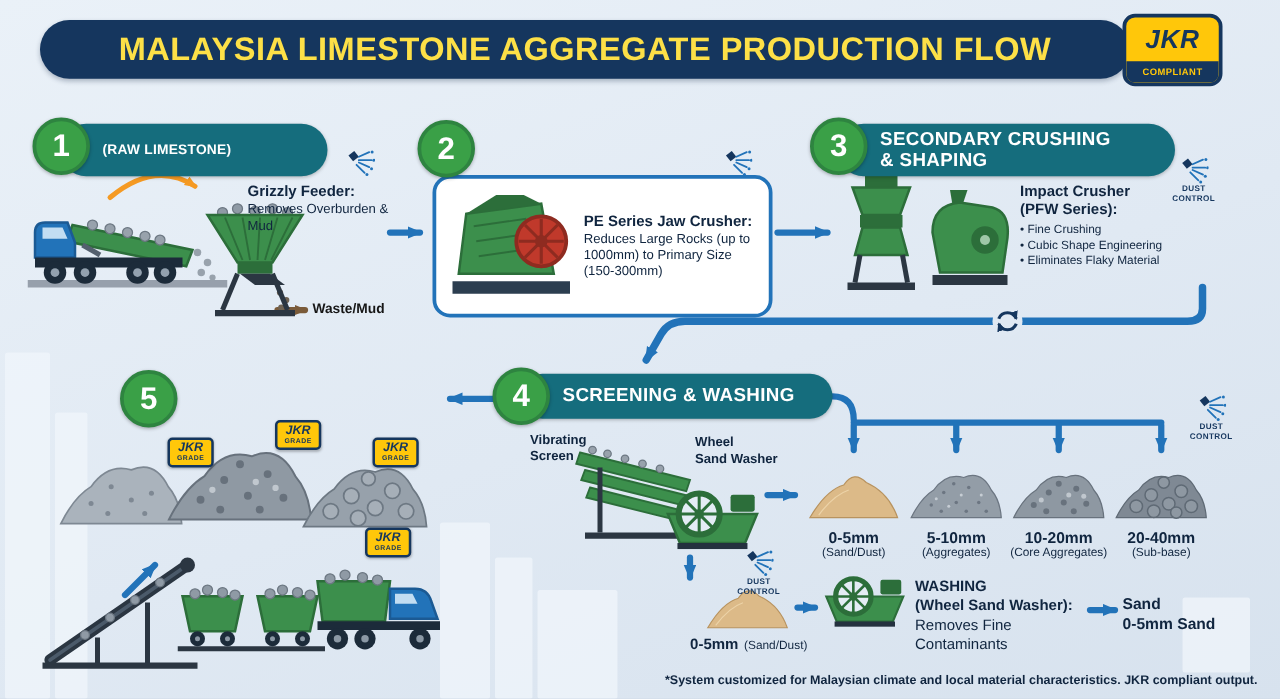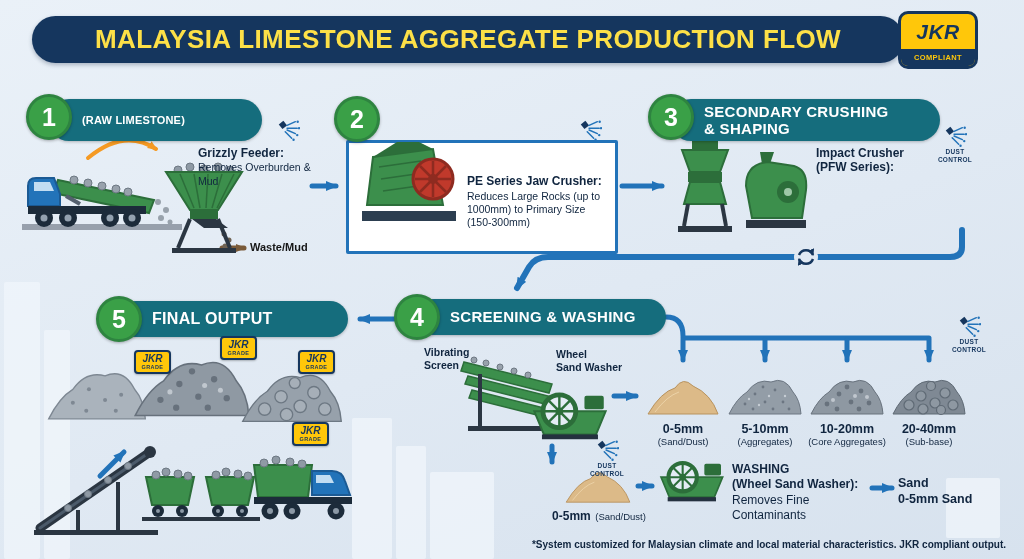--- a/index.html
+++ b/index.html
@@ -17,21 +17,21 @@
 .step-circle{position:absolute;width:46px;height:46px;border-radius:50%;background:#3aa047;border:3px solid #2e8440;color:#fff;font-size:25px;font-weight:bold;display:flex;align-items:center;justify-content:center;z-index:4;box-shadow:0 1px 3px rgba(0,0,0,.3)}
 .step-pill{position:absolute;background:#156d7d;border-radius:22px;color:#fff;display:flex;flex-direction:column;justify-content:center;padding-left:34px;z-index:3;box-shadow:0 1px 3px rgba(0,0,0,.25)}
 .pl1{font-size:15px;font-weight:bold;letter-spacing:.3px;line-height:1.15;white-space:nowrap}
 .pl2{font-size:11px;font-weight:bold;letter-spacing:.2px;line-height:1.15;white-space:nowrap}
 .cap-title{font-weight:bold;font-size:12px;line-height:1.2}
 .cap-body{font-size:10.5px;line-height:1.25;margin-top:1px}
 .bullet{font-size:9.5px;line-height:1.35}
 .bullet::before{content:"• "}
 .dust{position:absolute;z-index:3;width:50px;display:flex;flex-direction:column;align-items:center;color:#15365e;font-weight:bold;font-size:6.5px;letter-spacing:.3px;line-height:1.3;text-align:center}
 .spray{width:24px;height:24px}
-.box2{position:absolute;background:#fff;border:3px solid #2273b9;border-radius:2px;z-index:2;display:flex;align-items:flex-end;padding:22px 8px}
+.box2{position:absolute;background:#fff;border:3px solid #2273b9;border-radius:14px;z-index:2;display:flex;align-items:center;padding:22px 8px}
 .pile-col{position:absolute;width:82px;text-align:center;z-index:2}
 .pile-size{font-size:12.5px;font-weight:bold;margin-top:2px}
 .pile-name{font-size:9.5px}
 .grade{position:absolute;width:37px;background:#ffc70a;border:2px solid #15365e;border-radius:4px;z-index:4;text-align:center;line-height:1.05;padding:2px 0;box-shadow:0 1px 2px rgba(0,0,0,.25)}
 .grade .g1{font-size:10px;font-weight:bold;font-style:italic;color:#15365e;display:block}
 .grade .g2{font-size:5.5px;font-weight:bold;color:#15365e;letter-spacing:.4px;display:block}
 .mlabel{position:absolute;z-index:3;font-size:10.5px;font-weight:bold;line-height:1.2}
 .footer{position:absolute;left:400px;top:539px;width:606px;text-align:right;font-size:10px;font-weight:bold;color:#10253f;z-index:2}
 .washtext .wt1{font-size:12px;font-weight:bold;line-height:1.25}
 .washtext .wt2{font-size:12px;line-height:1.25;margin-top:1px}
@@ -262,20 +262,25 @@
   <svg class="abs z2" style="left:740px;top:150px" width="74" height="86" viewBox="0 0 74 86">
     <polygon points="20,2 34,2 30,14 22,14" fill="#2c6e3a"></polygon>
     <path d="M6,36 Q6,14 28,12 L54,16 Q68,20 66,40 L62,68 L12,68 Z" fill="#3c8f4c" stroke="#2c6e3a" stroke-width="2"></path>
     <circle cx="48" cy="42" r="11" fill="#2c6e3a"></circle>
     <circle cx="48" cy="42" r="4" fill="#9fc7a8"></circle>
     <rect x="6" y="70" width="60" height="8" fill="#2b3642"></rect>
   </svg>
   <div class="abs z2" style="left:816px;top:146px;width:122px">
     <div class="cap-title">Impact Crusher</div>
     <div class="cap-title">(PFW Series):</div>
+    <div style="margin-top:3px">
+      <div class="bullet">Fine Crushing</div>
+      <div class="bullet">Cubic Shape Engineering</div>
+      <div class="bullet">Eliminates Flaky Material</div>
+    </div>
   </div>
 
   <div class="step-circle" style="left:394px;top:294px">4</div>
   <div class="step-pill" style="left:416px;top:299px;width:250px;height:36px">
     <span class="pl1">SCREENING &amp; WASHING</span>
   </div>
   <div class="dust" style="left:944px;top:314px">
     <svg class="spray">
         <use href="#sym-spray"></use>
       </svg>
@@ -404,23 +409,20 @@
     <div class="wt1">WASHING</div>
     <div class="wt1">(Wheel Sand Washer):</div>
     <div class="wt2">Removes Fine Contaminants</div>
   </div>
   <div class="abs z2" style="left:898px;top:476px;width:90px">
     <div class="clean">Sand</div>
     <div class="clean">0-5mm Sand</div>
   </div>
 
   <div class="step-circle" style="left:96px;top:296px">5</div>
-  <div class="step-pill" style="left:118px;top:301px;width:230px;height:36px">
-    <span class="pl1" style="font-size:16px">FINAL OUTPUT</span>
-  </div>
 
   <svg class="abs z2" style="left:46px;top:356px" width="102" height="72" viewBox="0 0 76 44">
     <path d="M2,42 Q10,26 20,20 Q30,6 44,10 Q58,4 66,20 Q73,28 74,42 Z" fill="#aab3bc" stroke="#7e8893"></path>
     <g fill="#7e8893">
         <circle cx="20" cy="30" r="1.5"></circle>
         <circle cx="32" cy="20" r="1.5"></circle>
         <circle cx="44" cy="28" r="1.5"></circle>
         <circle cx="56" cy="24" r="1.5"></circle>
         <circle cx="30" cy="36" r="1.5"></circle>
         <circle cx="52" cy="36" r="1.5"></circle>

